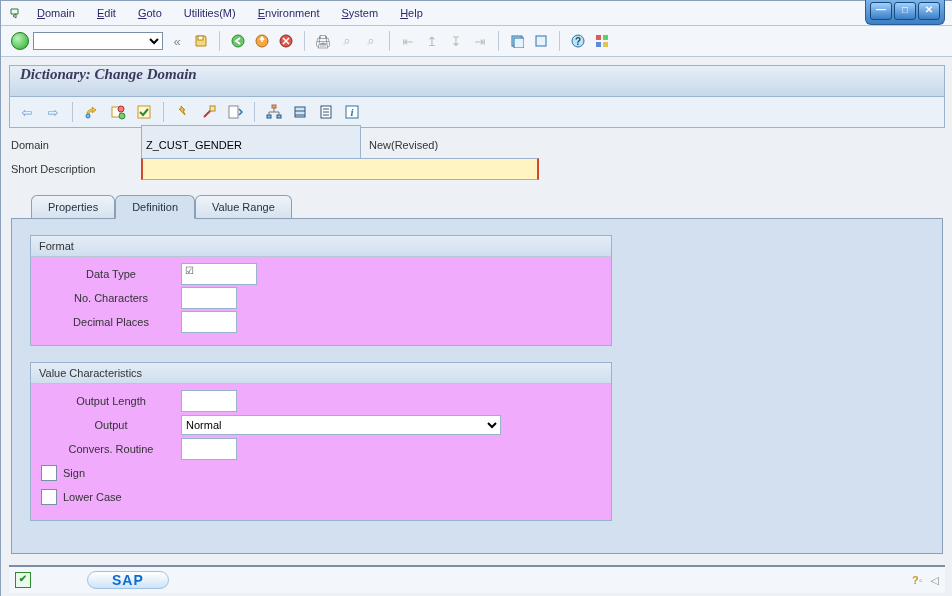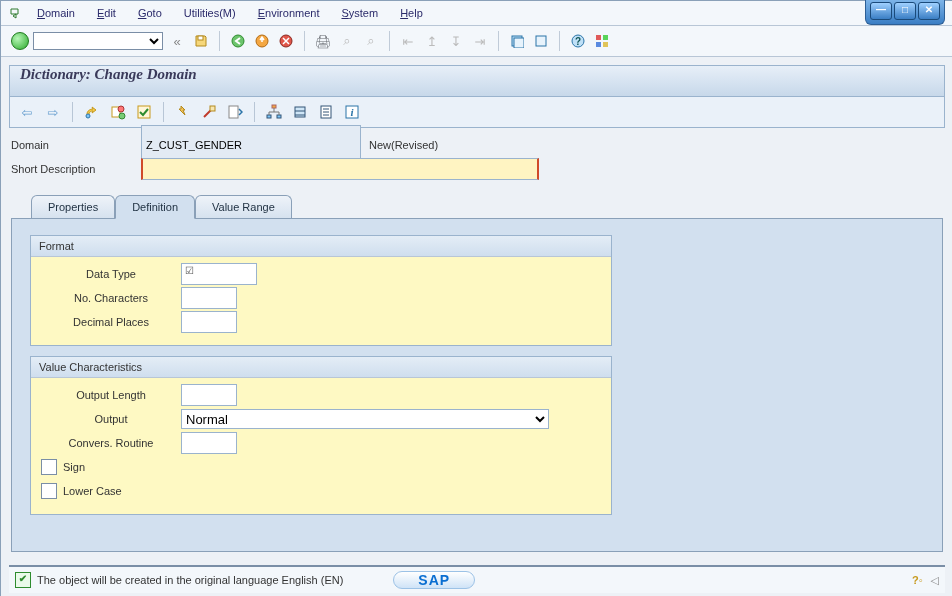--- a/index.html
+++ b/index.html
@@ -184,39 +184,39 @@
   .tab-panel {
     border:1px solid #8aa0b8;
     background:#d2e0ef;
     min-height: 300px;
     padding: 16px 18px;
     position:relative;
     z-index:1;
   }
   .groupbox {
     border:1px solid #9ab3cd;
-    background:#fef9c3;
-    margin-bottom:10px;
+    background:#f0abfc;
+    margin-bottom:16px;
     width: 580px;
   }
   .groupbox .gb-title {
     padding:4px 8px;
     background: linear-gradient(#e4edf6,#cfdeee);
     border-bottom:1px solid #b8c6d6;
     color:#333;
   }
   .gb-body { padding: 6px 10px 10px 10px;}
   .gb-row { display:flex; align-items:center; height:22px; margin-bottom:2px;}
   .gb-lbl { width: 140px; text-align: center;}
   .gb-input {
     width:50px;height:18px;border:1px solid #9ab3cd;background:#fff;
   }
   .gb-select {
-    width:368px;height:20px;border:1px solid #9ab3cd;background:#fff;
-    font-size:13px;
+    width:320px;height:20px;border:1px solid #9ab3cd;background:#fff;
+    font-size:11px;
   }
   .gb-check {
     width:14px;height:14px;border:1px solid #7a8ea6;background:#fff;margin-right:6px;
   }
   
   .statusbar {
     position:absolute; left:8px; right:8px; bottom:4px;
     height: 26px;
     display:flex; align-items:center;
     border-top:2px solid #7a8ea6;
@@ -480,21 +480,20 @@
             <div>Lower Case</div>
           </div>
         </div>
       </div>
 
     </div>
   </div>
 
   <div class="statusbar">
     <div class="sb-check">✔</div>
-    <div class="sb-text">The object will be created in the original language English (EN)</div>
     <div class="sap-logo">SAP</div>
     <div class="sb-right">
       <span style="color:#c79a1e;font-weight:bold;">?◦</span>
       <span>◁</span>
     </div>
   </div>
 
 </div>
 
 </body></html>

